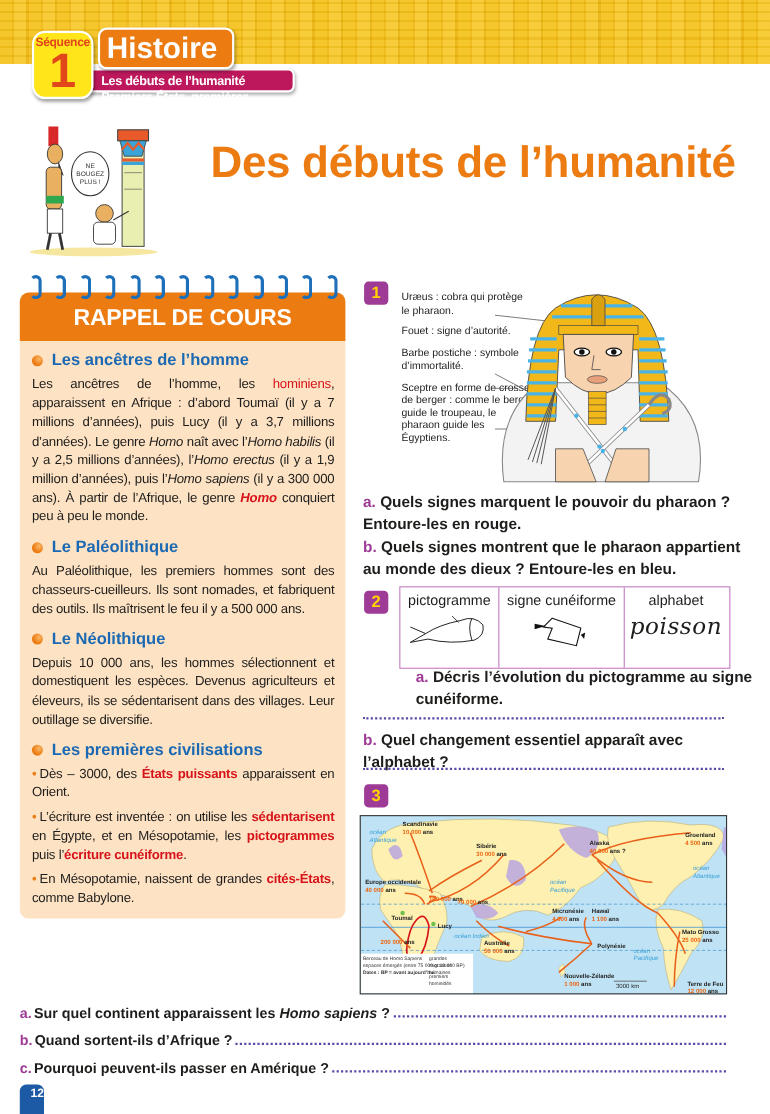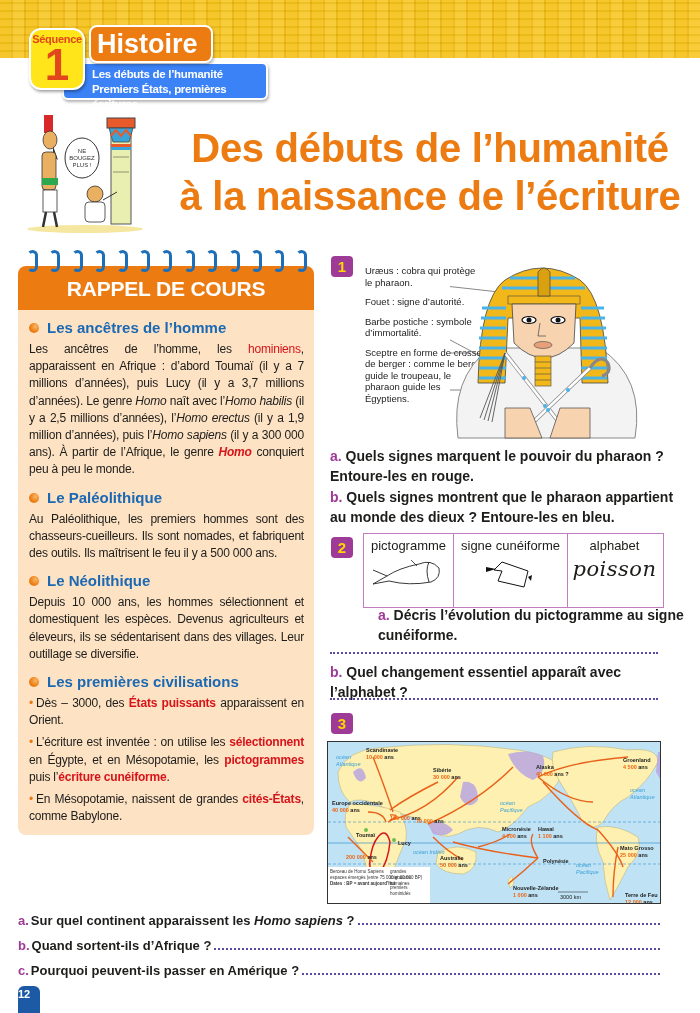--- a/index.html
+++ b/index.html
@@ -12,21 +12,21 @@
                 #f5c21a; }
   .band::after { content: ""; position: absolute; inset: 0;
     background: repeating-linear-gradient(0deg, rgba(255,255,255,0.08) 0 6px, rgba(0,0,0,0.04) 6px 8px); }
   .seq-badge { position: absolute; left: 29px; top: 28px; width: 56px; height: 62px; background: #ffe51a;
     border: 2px solid #fff; border-radius: 12px; box-shadow: 1px 2px 3px rgba(0,0,0,.35); text-align: center; z-index: 3; }
   .seq-label { display: block; font-size: 11px; color: #e2461b; font-weight: bold; margin-top: 3px; letter-spacing: -0.3px; }
   .seq-num { display: block; font-size: 44px; line-height: 40px; color: #e2461b; font-weight: bold; }
   .hist-tab { position: absolute; left: 89px; top: 25px; width: 124px; height: 38px; background: #ec7b12;
     border: 2px solid #fff; border-radius: 8px; box-shadow: 1px 2px 3px rgba(0,0,0,.3); z-index: 2; }
   .hist-tab span { display: block; color: #fff; font-weight: bold; font-size: 27px; line-height: 34px; padding-left: 6px; }
-  .sub-tab { position: absolute; left: 62px; top: 62px; width: 206px; height: 38px; background: #3b82f6;
+  .sub-tab { position: absolute; left: 62px; top: 62px; width: 206px; height: 22px; background: #be185d;
     border: 2px solid #fff; border-radius: 6px; box-shadow: 1px 2px 3px rgba(0,0,0,.3); z-index: 1; padding: 3px 0 0 28px; }
   .sub-tab span { display: block; color: #fff; font-weight: bold; font-size: 11.5px; line-height: 15px; letter-spacing: -0.3px; }
 
   
   .cartoon { position: absolute; left: 25px; top: 112px; width: 130px; height: 122px; }
   .main-title { position: absolute; left: 175px; top: 124px; width: 510px; color: #ec7b12; font-weight: bold;
     font-size: 40px; line-height: 48px; letter-spacing: -0.3px; text-align: center; }
   .main-title span { display: block; }
 
   
@@ -65,21 +65,21 @@
   .map-lbl { position: absolute; font-size: 5.5px; font-weight: bold; color: #222; line-height: 6.5px; white-space: nowrap; }
   .map-lbl .o { color: #ec6512; }
   .map-ocean { position: absolute; font-size: 5.5px; font-style: italic; color: #3aa0d8; line-height: 6.5px; }
   .legend { position: absolute; left: 0; bottom: 0; width: 102px; height: 36px; background: #fff; font-size: 4.5px; line-height: 6px; padding: 2px; color: #333; }
 
   
   .bq { position: absolute; left: 18px; width: 642px; font-weight: bold; font-size: 13px; line-height: 18px; display: flex; align-items: baseline; }
   .bq .lt { color: #9d3b96; margin-right: 2px; }
   .bq .fill { flex: 1; border-bottom: 2px dotted #5a4aa8; margin-left: 3px; height: 1px; }
   .page-num { position: absolute; left: 18px; top: 986px; width: 22px; height: 27px; background: #1c5aa6; border-radius: 6px 6px 0 0;
-    color: #fff; font-weight: bold; font-size: 11px; text-align: left; line-height: 16px; }
+    color: #fff; font-weight: bold; font-size: 11px; text-align: right; line-height: 16px; }
 </style>
 </head>
 <body>
 
 <div class="band"></div>
 <div class="seq-badge">
   <span class="seq-label">Séquence</span>
   <span class="seq-num">1</span>
 </div>
 <div class="hist-tab">
@@ -116,21 +116,20 @@
   <text x="57" y="48" font-size="6" text-anchor="middle" font-family="Liberation Sans, sans-serif" fill="#333">BOUGEZ</text>
   <text x="57" y="55" font-size="6" text-anchor="middle" font-family="Liberation Sans, sans-serif" fill="#333">PLUS !</text>
 
   <circle cx="70" cy="82" r="8" fill="#e8b060" stroke="#333" stroke-width="0.8"></circle>
   <rect x="60" y="90" width="20" height="20" rx="4" fill="#fff" stroke="#333" stroke-width="0.8"></rect>
   <line x1="78" y1="88" x2="92" y2="80" stroke="#333" stroke-width="1"></line>
 </svg>
 
 <div class="main-title">
   <span>Des débuts de l’humanité</span>
-  <span>à la naissance de l’écriture</span>
 </div>
 
 <div class="rings" id="rings">
     <div class="ring"></div>
     <div class="ring"></div>
     <div class="ring"></div>
     <div class="ring"></div>
     <div class="ring"></div>
     <div class="ring"></div>
     <div class="ring"></div>
@@ -165,21 +164,21 @@
         <span>Le Néolithique</span>
       </div>
       <div class="rc-p"><span>Depuis 10 000 ans, les hommes sélectionnent et domestiquent les espèces. Devenus agriculteurs et éleveurs, ils se sédentarisent dans des villages. Leur outillage se diversifie.</span></div>
     </div>
     <div class="rc-sec">
       <div class="rc-h">
         <span class="dot"></span>
         <span>Les premières civilisations</span>
       </div>
       <div class="bullet"><span>Dès – 3000, des </span><b class="kw">États puissants</b><span> apparaissent en Orient.</span></div>
-      <div class="bullet"><span>L’écriture est inventée : on utilise les </span><b class="kw">sélectionnent</b><span> en Égypte, et en Mésopotamie, les </span><b class="kw">pictogrammes</b><span> puis l’</span><b class="kw">écriture cunéiforme</b><span>.</span></div>
+      <div class="bullet"><span>L’écriture est inventée : on utilise les </span><b class="kw">sédentarisent</b><span> en Égypte, et en Mésopotamie, les </span><b class="kw">pictogrammes</b><span> puis l’</span><b class="kw">écriture cunéiforme</b><span>.</span></div>
       <div class="bullet"><span>En Mésopotamie, naissent de grandes </span><b class="kw">cités-États</b><span>, comme Babylone.</span></div>
     </div>
   </div>
 
 <div class="ex-num" style="left:331px;top:256px;">1</div>
 <div class="pharaoh-labels">
   <div>Uræus : cobra qui protège le pharaon.</div>
   <div>Fouet : signe d’autorité.</div>
   <div>Barbe postiche : symbole d’immortalité.</div>
   <div>Sceptre en forme de crosse de berger : comme le berger guide le troupeau, le pharaon guide les Égyptiens.</div>

